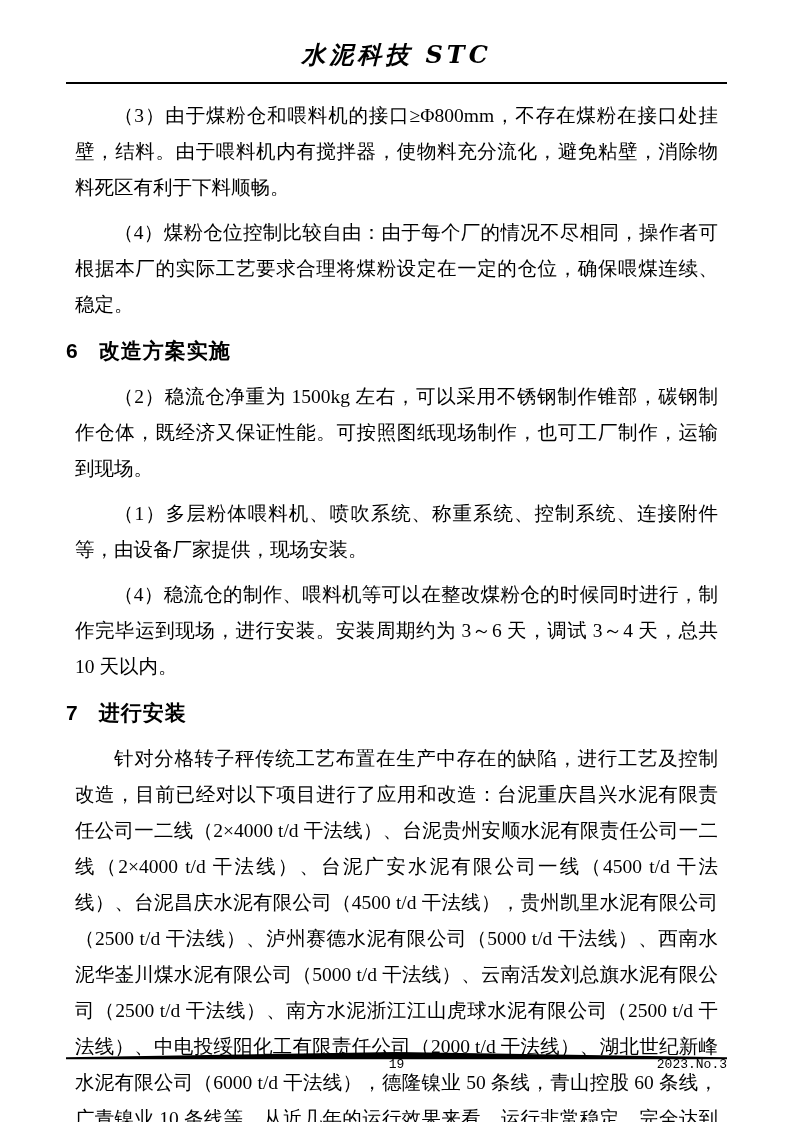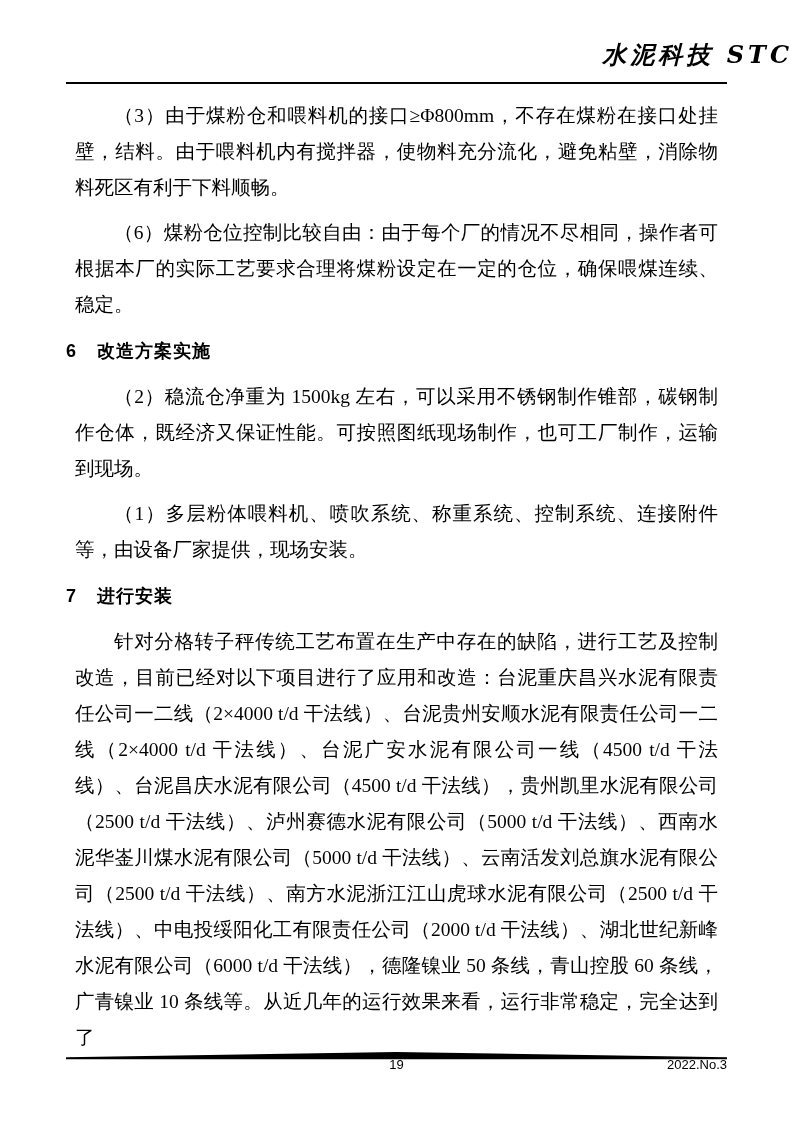--- a/index.html
+++ b/index.html
@@ -10,21 +10,21 @@
     background: #ffffff;
     overflow: hidden;
     color: #000;
     font-family: "Liberation Serif", "DejaVu Serif", serif;
   }
   .header-title {
     position: absolute;
     top: 40px;
     left: 0;
     width: 100%;
-    text-align: right;
+    text-align: center;
     font-family: "DejaVu Serif", serif;
     font-style: italic;
     font-weight: 600;
     font-size: 24px;
     letter-spacing: 4px;
     line-height: 30px;
   }
   .header-rule {
     position: absolute;
     top: 82px;
@@ -44,39 +44,39 @@
     text-justify: inter-character;
   }
   .para {
     margin: 9px;
     text-indent: 2em;
   }
   .sec-heading {
     margin: 1px 0;
     font-family: "Liberation Sans", "DejaVu Sans", sans-serif;
     font-weight: bold;
-    font-size: 18px;
+    font-size: 21px;
     line-height: 38px;
     letter-spacing: 1px;
   }
   .sec-num { display: inline-block; margin-right: 20px; }
   .footer-rule {
     position: absolute;
     top: 1046px;
     left: 66px;
     width: 661px;
     height: 8px;
   }
   .footer-meta {
     position: absolute;
     top: 1055px;
     left: 66px;
     width: 661px;
     height: 20px;
-    font-family: Liberation Sans, sans-serif;
+    font-family: Liberation Mono, monospace;
     font-size: 13px;
     line-height: 20px;
   }
   .page-number {
     position: absolute;
     left: 0;
     width: 100%;
     text-align: center;
   }
   .issue-label {
@@ -89,32 +89,33 @@
 <body>
 
 <div class="page">
 
   <div class="header-title">水泥科技 STC</div>
 
   <div class="header-rule"></div>
 
   <div class="doc-body">
       <p class="para">（3）由于煤粉仓和喂料机的接口≥Φ800mm，不存在煤粉在接口处挂壁，结料。由于喂料机内有搅拌器，使物料充分流化，避免粘壁，消除物料死区有利于下料顺畅。</p>
-      <p class="para">（6）煤粉仓位控制比较自由：由于每个厂的情况不尽相同，操作者可根据本厂的实际工艺要求合理将煤粉设定在一定的仓位，确保喂煤连续、稳定。</p>
+      <p class="para">（4）煤粉仓位控制比较自由：由于每个厂的情况不尽相同，操作者可根据本厂的实际工艺要求合理将煤粉设定在一定的仓位，确保喂煤连续、稳定。</p>
       <h2 class="sec-heading"><span class="sec-num">6</span><span>改造方案实施</span></h2>
       <p class="para">（2）稳流仓净重为 1500kg 左右，可以采用不锈钢制作锥部，碳钢制作仓体，既经济又保证性能。可按照图纸现场制作，也可工厂制作，运输到现场。</p>
       <p class="para">（1）多层粉体喂料机、喷吹系统、称重系统、控制系统、连接附件等，由设备厂家提供，现场安装。</p>
+      <p class="para">（4）稳流仓的制作、喂料机等可以在整改煤粉仓的时候同时进行，制作完毕运到现场，进行安装。安装周期约为 3～6 天，调试 3～4 天，总共 10 天以内。</p>
       <h2 class="sec-heading"><span class="sec-num">7</span><span>进行安装</span></h2>
       <p class="para">针对分格转子秤传统工艺布置在生产中存在的缺陷，进行工艺及控制改造，目前已经对以下项目进行了应用和改造：台泥重庆昌兴水泥有限责任公司一二线（2×4000 t/d 干法线）、台泥贵州安顺水泥有限责任公司一二线（2×4000 t/d 干法线）、台泥广安水泥有限公司一线（4500 t/d 干法线）、台泥昌庆水泥有限公司（4500 t/d 干法线），贵州凯里水泥有限公司（2500 t/d 干法线）、泸州赛德水泥有限公司（5000 t/d 干法线）、西南水泥华崟川煤水泥有限公司（5000 t/d 干法线）、云南活发刘总旗水泥有限公司（2500 t/d 干法线）、南方水泥浙江江山虎球水泥有限公司（2500 t/d 干法线）、中电投绥阳化工有限责任公司（2000 t/d 干法线）、湖北世纪新峰水泥有限公司（6000 t/d 干法线），德隆镍业 50 条线，青山控股 60 条线，广青镍业 10 条线等。从近几年的运行效果来看，运行非常稳定，完全达到了</p>
     </div>
 
   <div class="footer-rule">
     <svg width="661" height="8" viewBox="0 0 661 8">
       <polygon points="0,5.2 330,0 661,5.2 661,7.2 0,7.2" fill="#000"></polygon>
     </svg>
   </div>
 
   <div class="footer-meta">
     <span class="page-number">19</span>
-    <span class="issue-label">2022.No.3</span>
+    <span class="issue-label">2023.No.3</span>
   </div>
 
 </div>
 
 </body></html>

